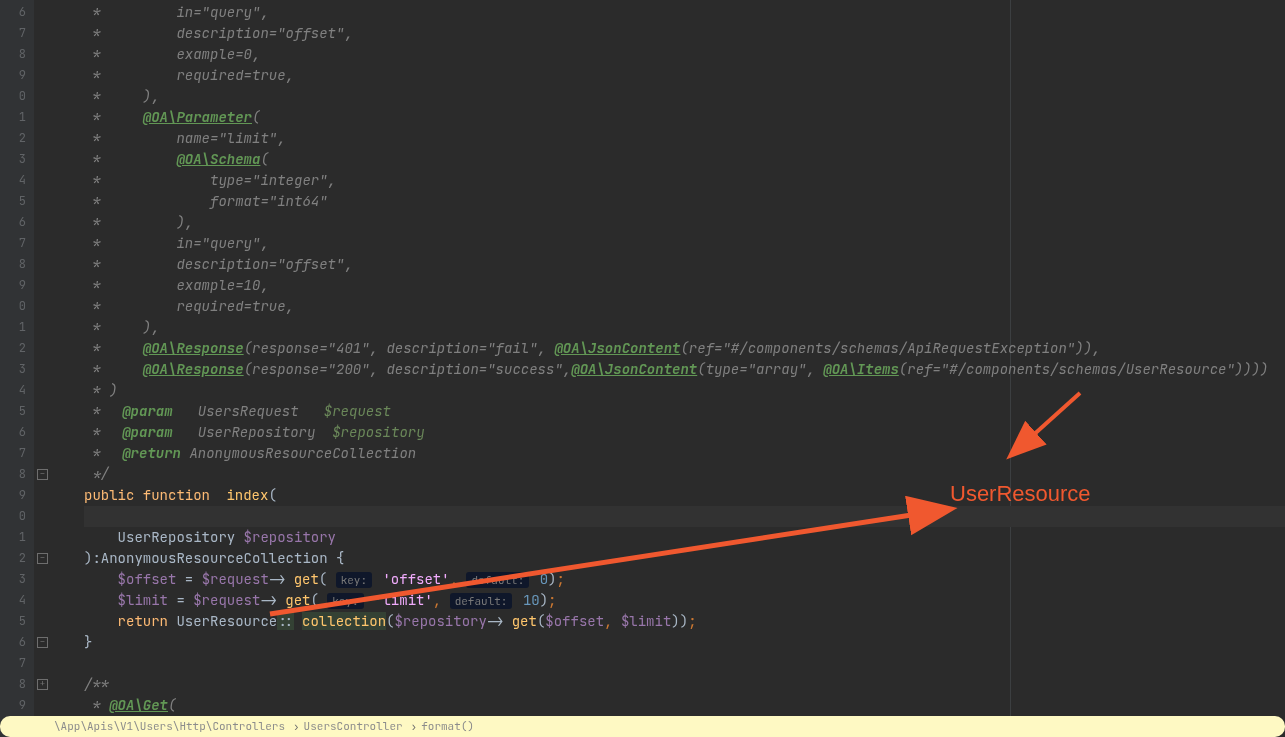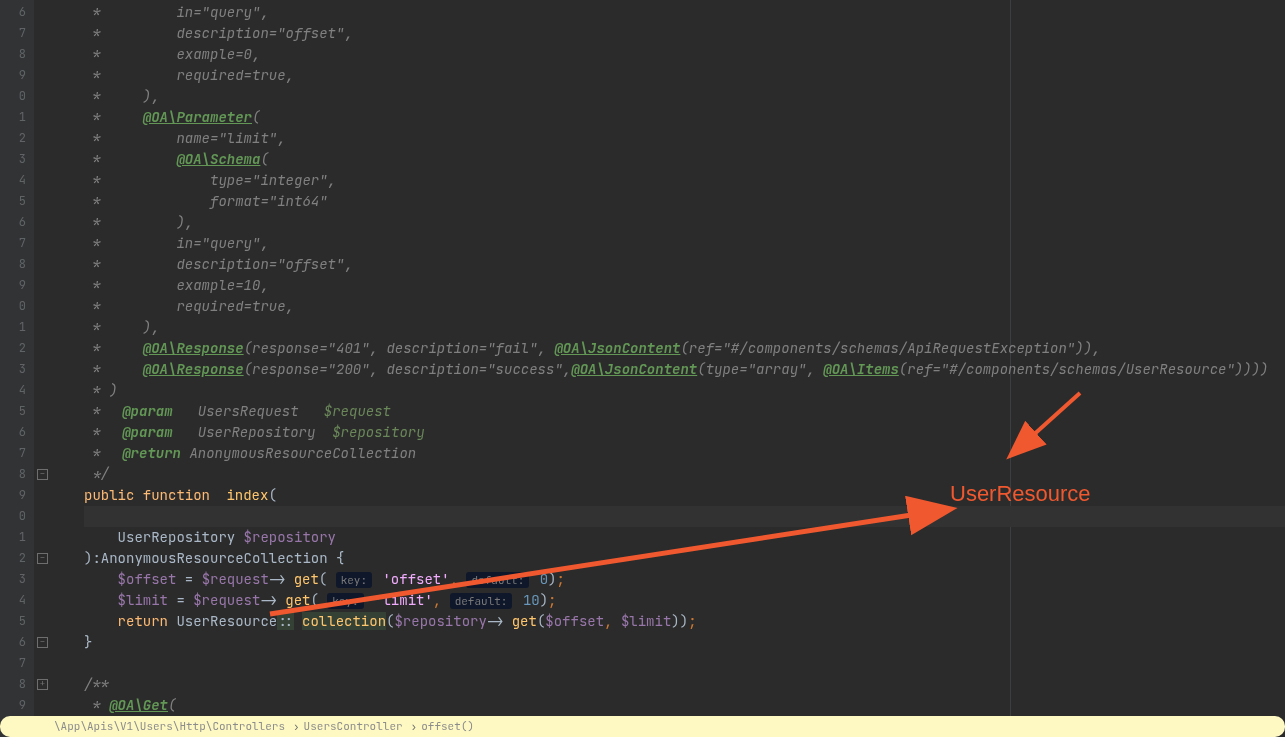--- a/index.html
+++ b/index.html
@@ -182,15 +182,15 @@
       <line x1="1080" y1="393" x2="1030" y2="438" stroke="#f0582f" stroke-width="4" marker-end="url(#ah1)"></line>
       <line x1="270" y1="614" x2="918" y2="514" stroke="#f0582f" stroke-width="5" marker-end="url(#ah2)"></line>
     </svg>
     <div class="annot-label">UserResource</div>
   </div>
   <div class="breadcrumb">
     <span class="crumb">\App\Apis\V1\Users\Http\Controllers</span>
     <span class="sep">›</span>
     <span class="crumb">UsersController</span>
     <span class="sep">›</span>
-    <span class="crumb">offset()</span>
+    <span class="crumb">format()</span>
   </div>
 </div>
 
 </body></html>

